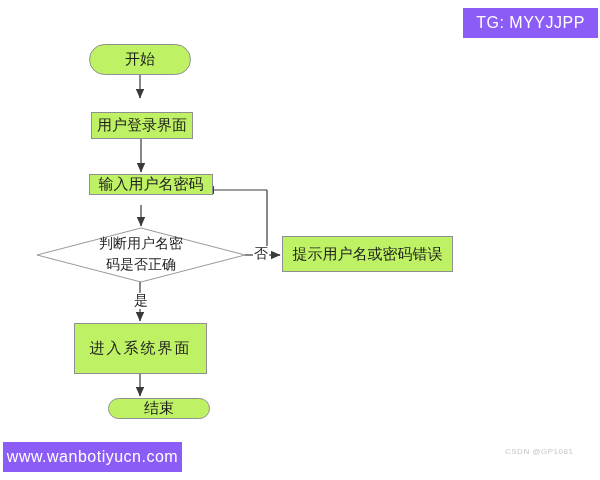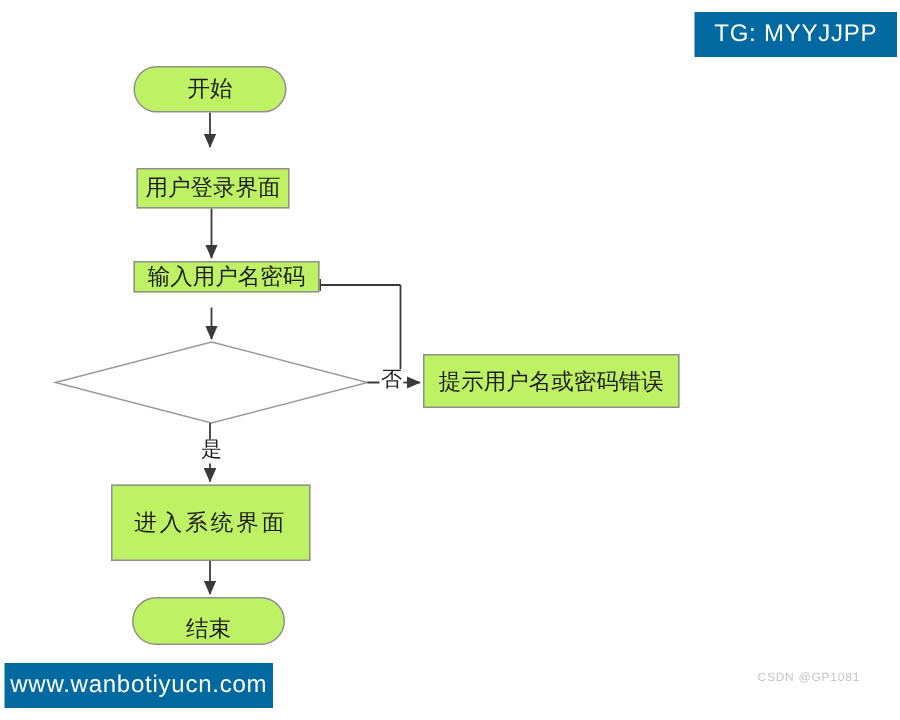--- a/index.html
+++ b/index.html
@@ -19,21 +19,21 @@
   .terminator { border-radius: 16px; }
   .decision-text {
     position: absolute; text-align: center;
     font-size: 14px; line-height: 21px; color: #1d1d1d;
   }
   .edge-label {
     position: absolute; font-size: 14px; line-height: 16px;
     color: #1d1d1d; background: #ffffff; padding: 0 1px;
   }
   .banner {
-    position: absolute; background: #0369a1; color: #ffffff;
+    position: absolute; background: #8b5cf6; color: #ffffff;
     font-family: "Liberation Sans", "DejaVu Sans", sans-serif;
     display: flex; align-items: center; justify-content: center;
     font-size: 16px; letter-spacing: 0.5px;
   }
   .csdn {
     position: absolute; color: #c6c6c6;
     font-family: "Liberation Sans", "DejaVu Sans", sans-serif;
     font-size: 8px; letter-spacing: 0.5px; margin-top: 20px;
   }
   .spaced { letter-spacing: 2px; }
@@ -78,30 +78,34 @@
   </div>
 
   <div class="node" style="left:91px; top:112px; width:102px; height:27px;">
     <span>用户登录界面</span>
   </div>
 
   <div class="node" style="left:79px; top:174px; width:124px; height:21px;margin-left:10px;">
     <span>输入用户名密码</span>
   </div>
 
+  <div class="decision-text" style="left:77px; top:233px; width:128px;">
+    <div>判断用户名密</div>
+    <div>码是否正确</div>
+  </div>
 
   <div class="node" style="left:282px; top:236px; width:171px; height:36px;">
     <span>提示用户名或密码错误</span>
   </div>
 
   <div class="node spaced" style="left:74px; top:323px; width:133px; height:51px;">
     <span>进入系统界面</span>
   </div>
 
-  <div class="node terminator" style="left:88px; top:398px; width:102px; height:32px;align-items:flex-end;">
+  <div class="node terminator" style="left:108px; top:398px; width:102px; height:21px;align-items:flex-end;">
     <span>结束</span>
   </div>
 
   <span class="edge-label" style="left:253px; top:246px;">否</span>
   <span class="edge-label" style="left:133px; top:293px;">是</span>
 
   <div class="banner" style="left:463px; top:8px; width:135px; height:30px;">
     <span>TG: MYYJJPP</span>
   </div>
 

